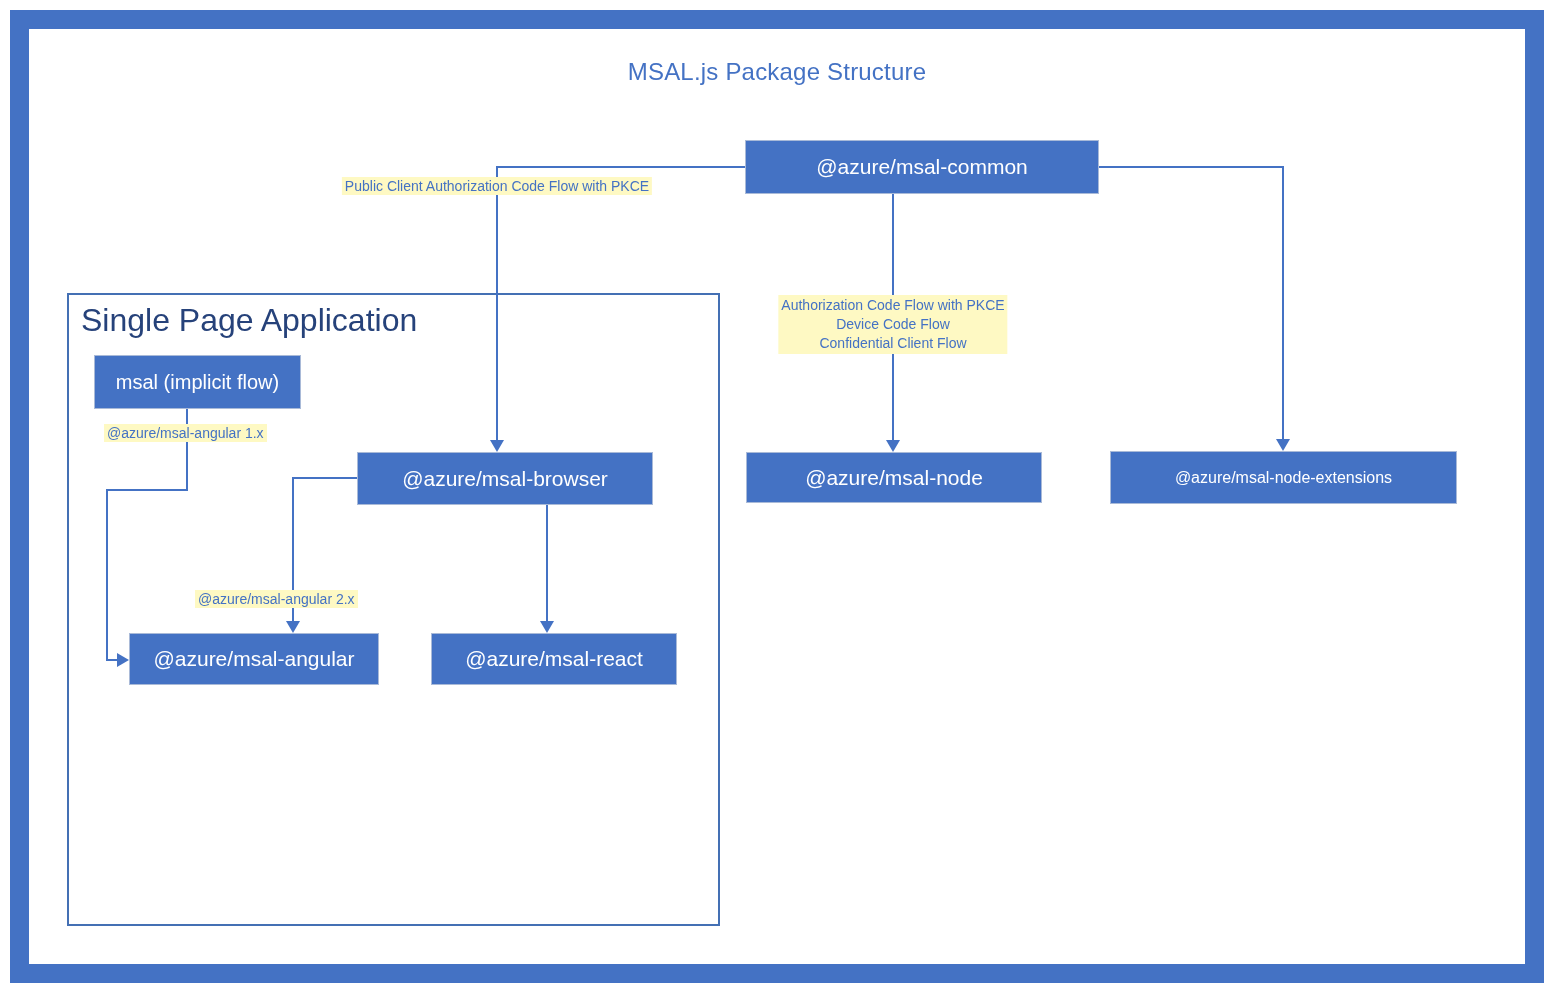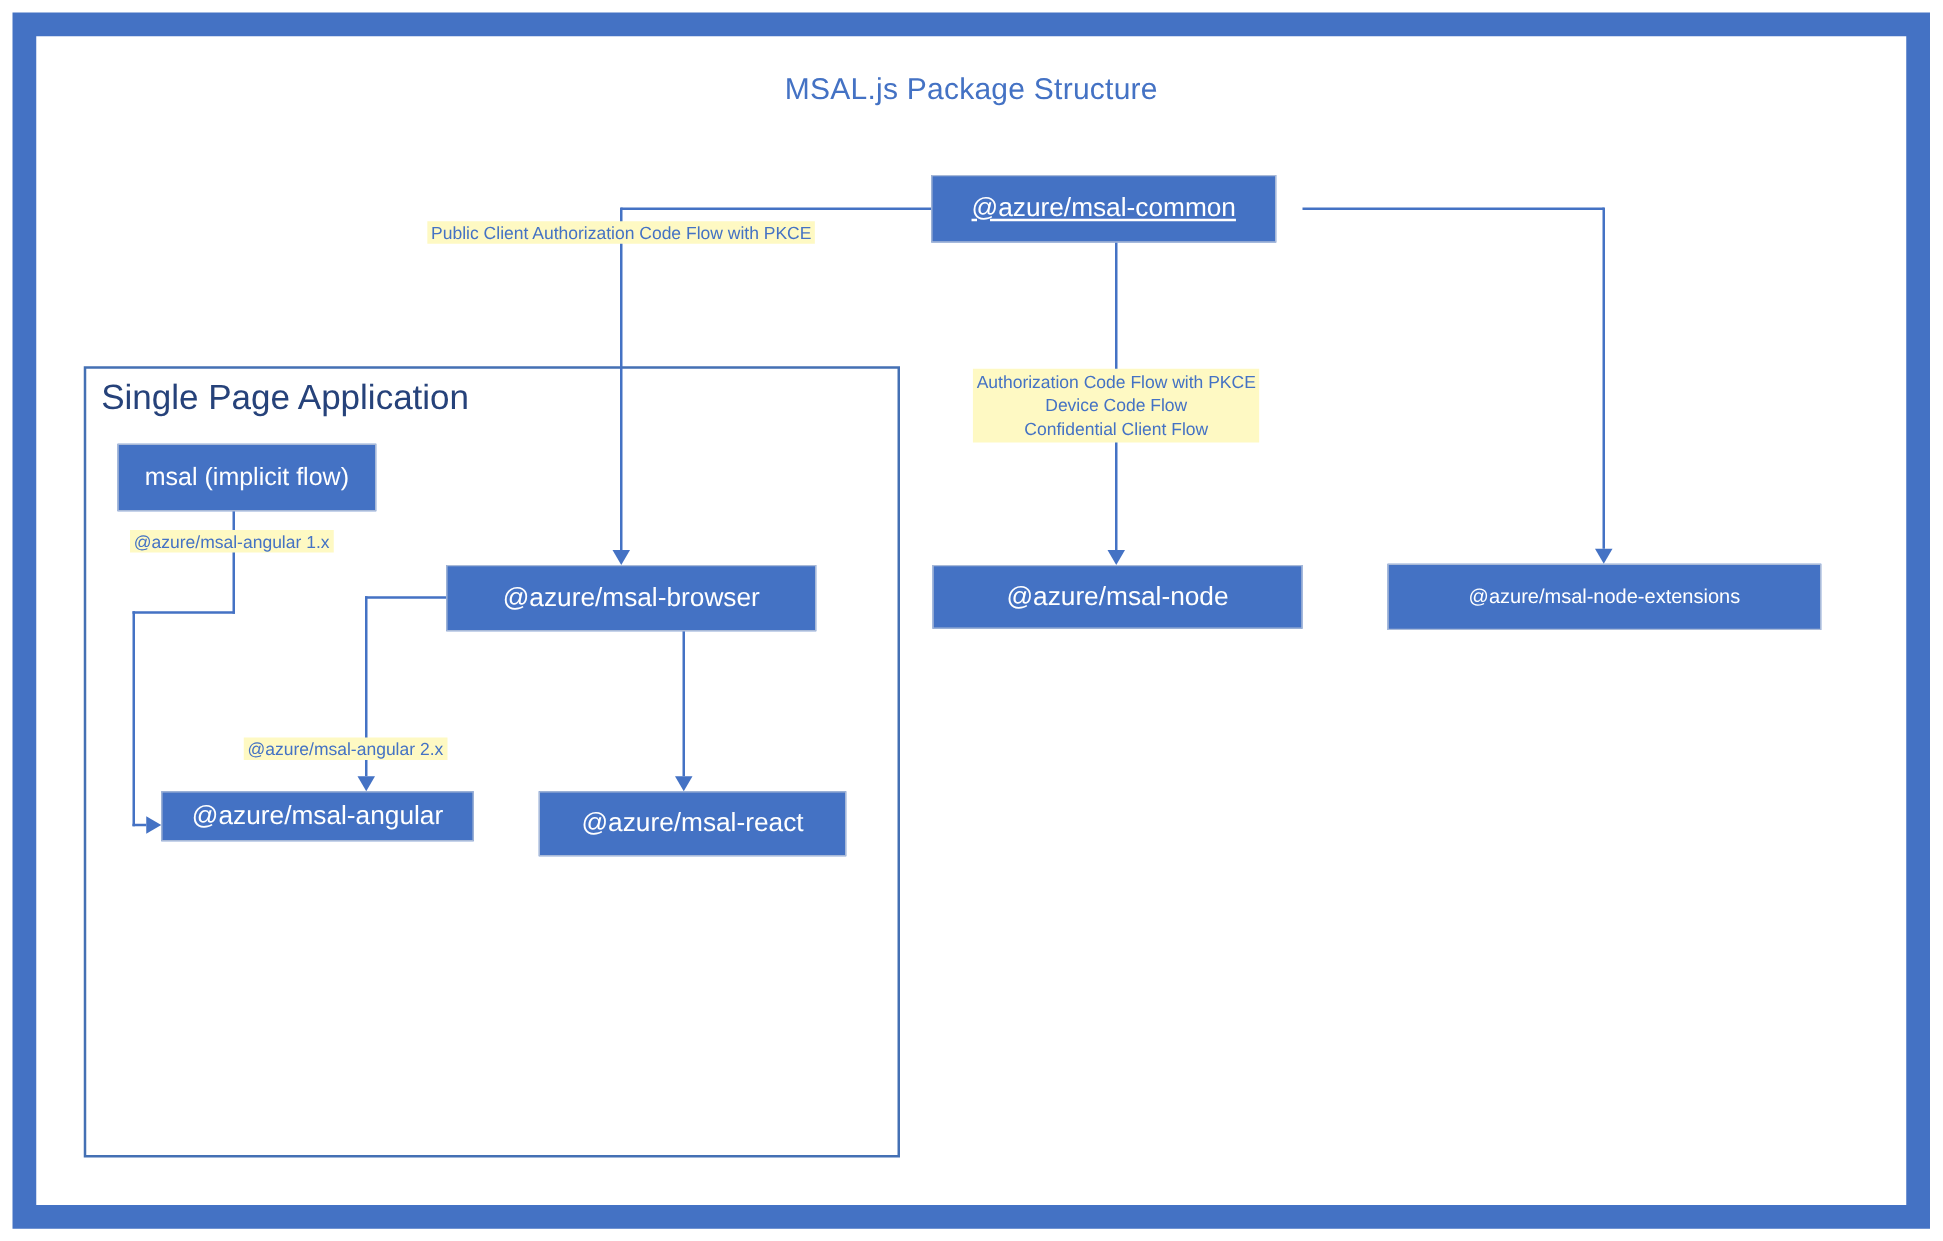--- a/index.html
+++ b/index.html
@@ -30,21 +30,21 @@
   }
   .group-box {
     position: absolute;
     border: 2px solid #4470b4;
     background: transparent;
     z-index: 1;
   }
   .group-heading {
     position: absolute;
     color: #26427A;
-    font-size: 28px;
+    font-size: 32px;
     z-index: 3;
   }
   .node {
     position: absolute;
     background: #4472C4;
     border: 1px solid #a9bad8;
     color: #ffffff;
     font-size: 21px;
     display: flex;
     align-items: center;
@@ -132,27 +132,27 @@
   <div class="edge-label centered multiline" style="left:893px; top:295px;">
     <div>Authorization Code Flow with PKCE</div>
     <div>Device Code Flow</div>
     <div>Confidential Client Flow</div>
   </div>
 
   <div class="edge-label" style="left:104px; top:424px;">@azure/msal-angular 1.x</div>
 
   <div class="edge-label" style="left:195px; top:590px;">@azure/msal-angular 2.x</div>
 
-  <div class="node" style="left:745px; top:140px; width:276px; height:54px;text-decoration:underline;">@azure/msal-common</div>
+  <div class="node" style="left:745px; top:140px; width:354px; height:54px;">@azure/msal-common</div>
 
   <div class="node" style="left:94px; top:355px; width:207px; height:54px; font-size:20px;">msal (implicit flow)</div>
 
   <div class="node" style="left:357px; top:452px; width:296px; height:53px;">@azure/msal-browser</div>
 
-  <div class="node" style="left:129px; top:633px; width:250px; height:40px;">@azure/msal-angular</div>
+  <div class="node" style="left:129px; top:633px; width:250px; height:52px;">@azure/msal-angular</div>
 
   <div class="node" style="left:431px; top:633px; width:246px; height:52px;">@azure/msal-react</div>
 
   <div class="node" style="left:746px; top:452px; width:296px; height:51px;">@azure/msal-node</div>
 
   <div class="node" style="left:1110px; top:451px; width:347px; height:53px; font-size:16px;">@azure/msal-node-extensions</div>
 
 </div>
 
 </body></html>

